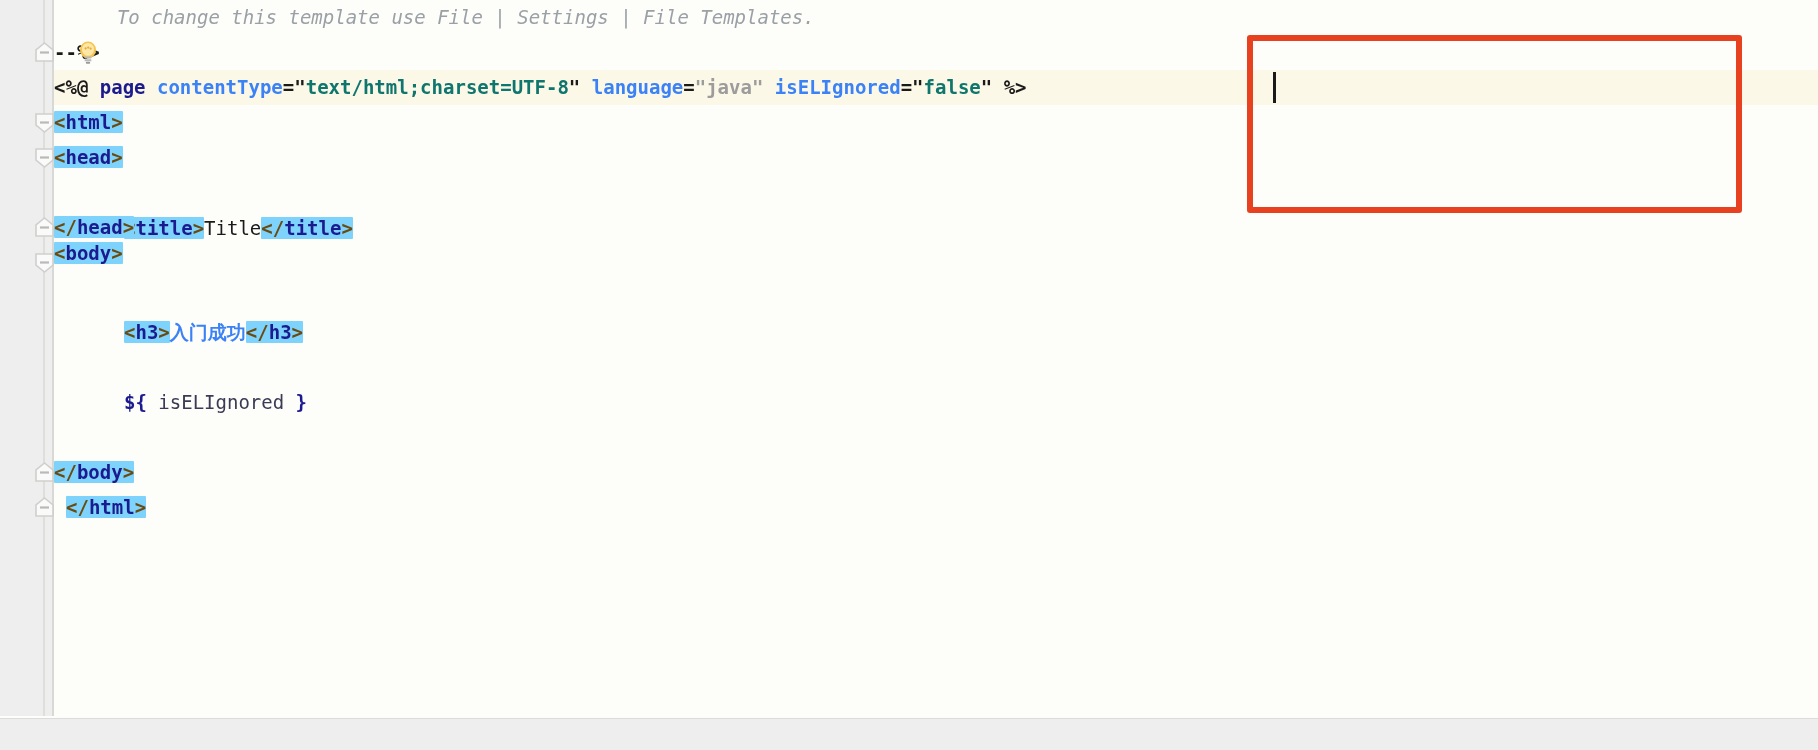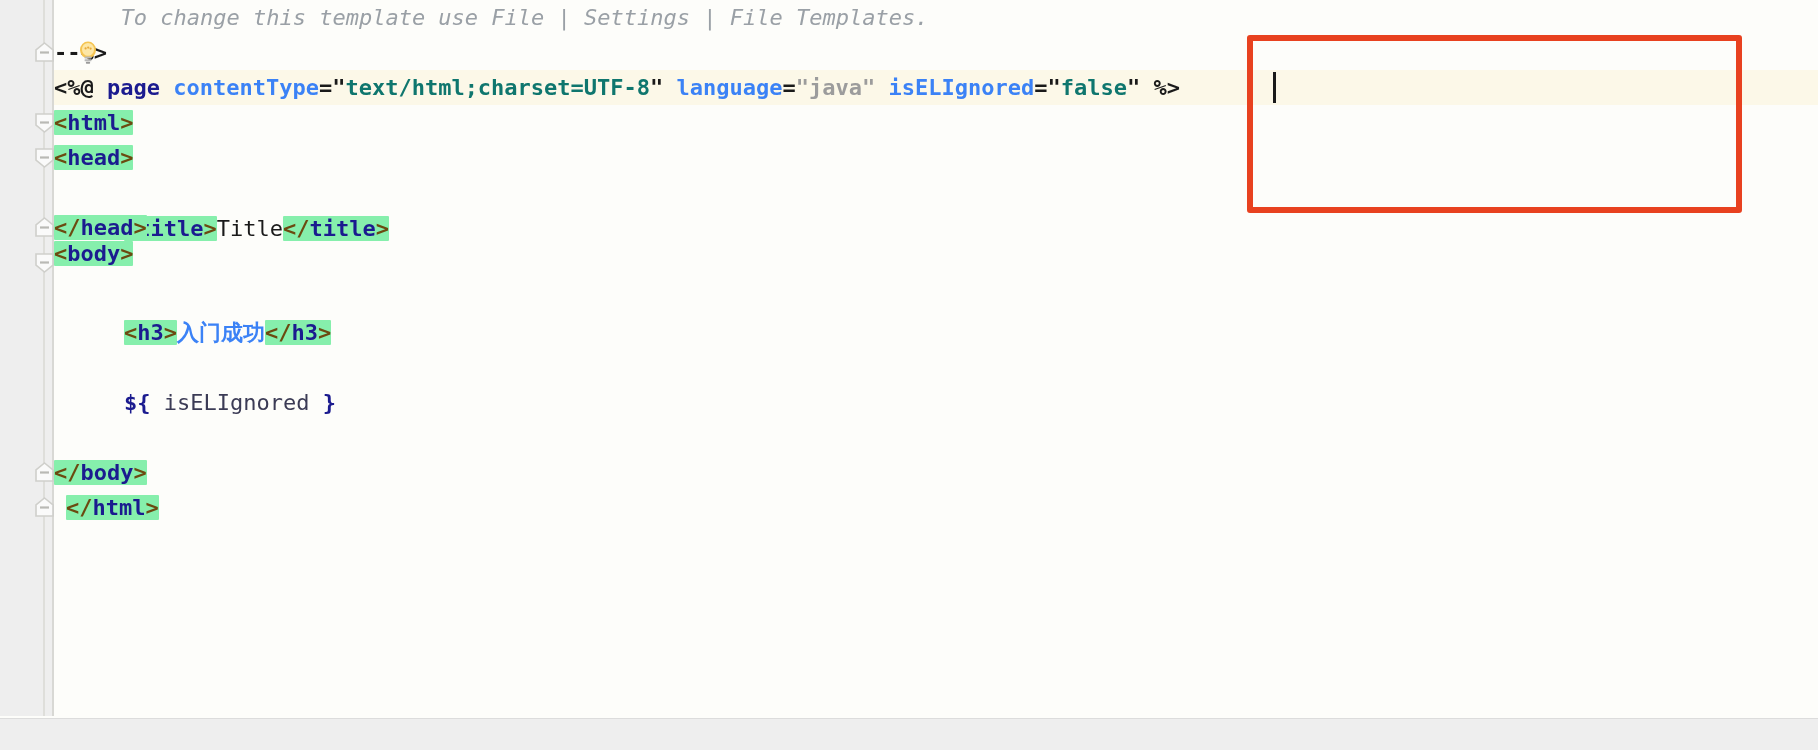--- a/index.html
+++ b/index.html
@@ -58,21 +58,21 @@
   }
 
   
   .line {
     position: absolute;
     left: 0;
     height: 35px;
     line-height: 35px;
     white-space: pre;
     font-family: "DejaVu Sans Mono", monospace;
-    font-size: 22px;
+    font-size: 19px;
     letter-spacing: 0px;
   }
   .caret-line-bg {
     position: absolute;
     left: 0; right: 0;
     height: 35px;
     background: #fcf8e8;
   }
 
   
@@ -87,21 +87,21 @@
   .tok-tag     { color: #1b1b8f; font-weight: bold; }
   .tok-angle   { color: #6b4a10; font-weight: bold; }
   .tok-text    { color: #1a1a1a; font-weight: normal; }
   .tok-cjk     { color: #3b82f6; font-weight: bold;
                  font-family: "DejaVu Sans", sans-serif; }
   .tok-el      { color: #1b1b8f; font-weight: bold; }
   .tok-elname  { color: #3b3b55; font-weight: normal; }
 
   
   .taghl {
-    background: #86efac;
+    background: #7dd3fc;
     border-radius: 1px;
   }
 
   
   #text-caret {
     position: absolute;
     width: 3px;
     height: 31px;
     background: #1a1a1a;
   }

